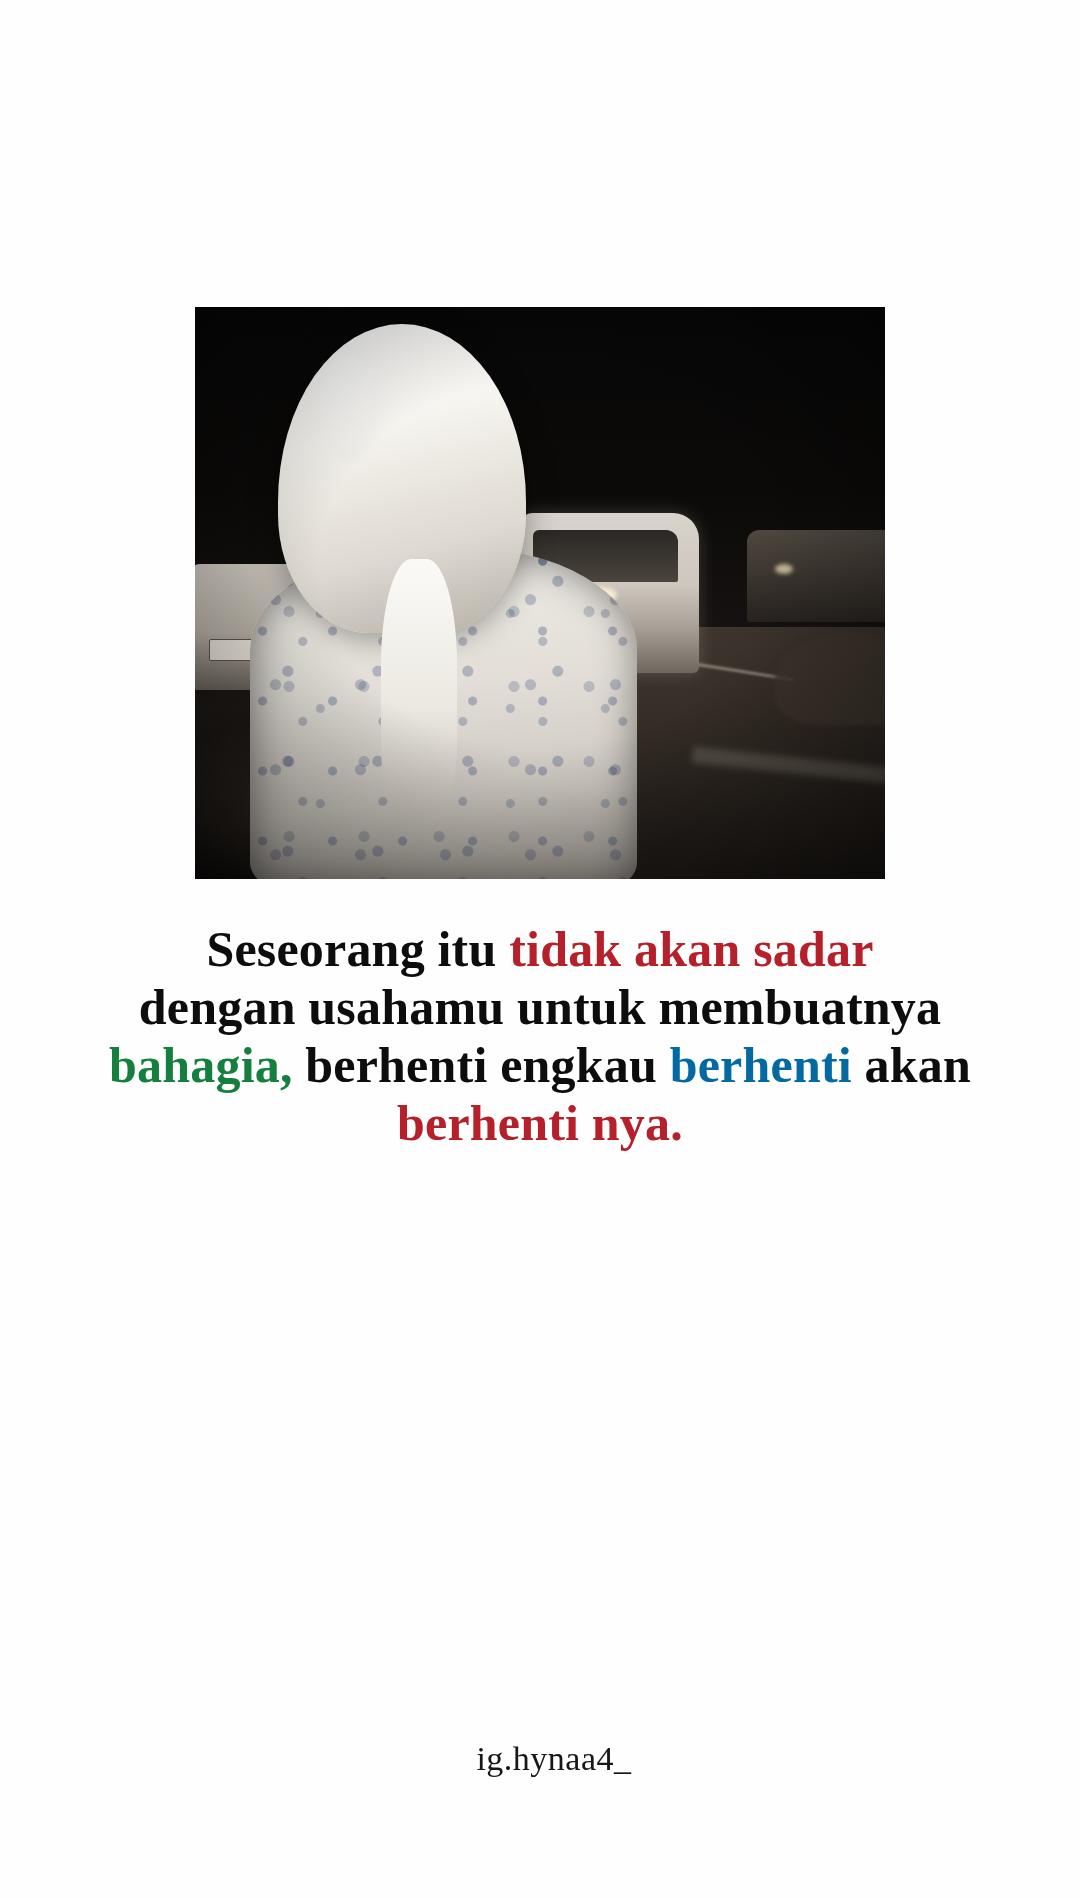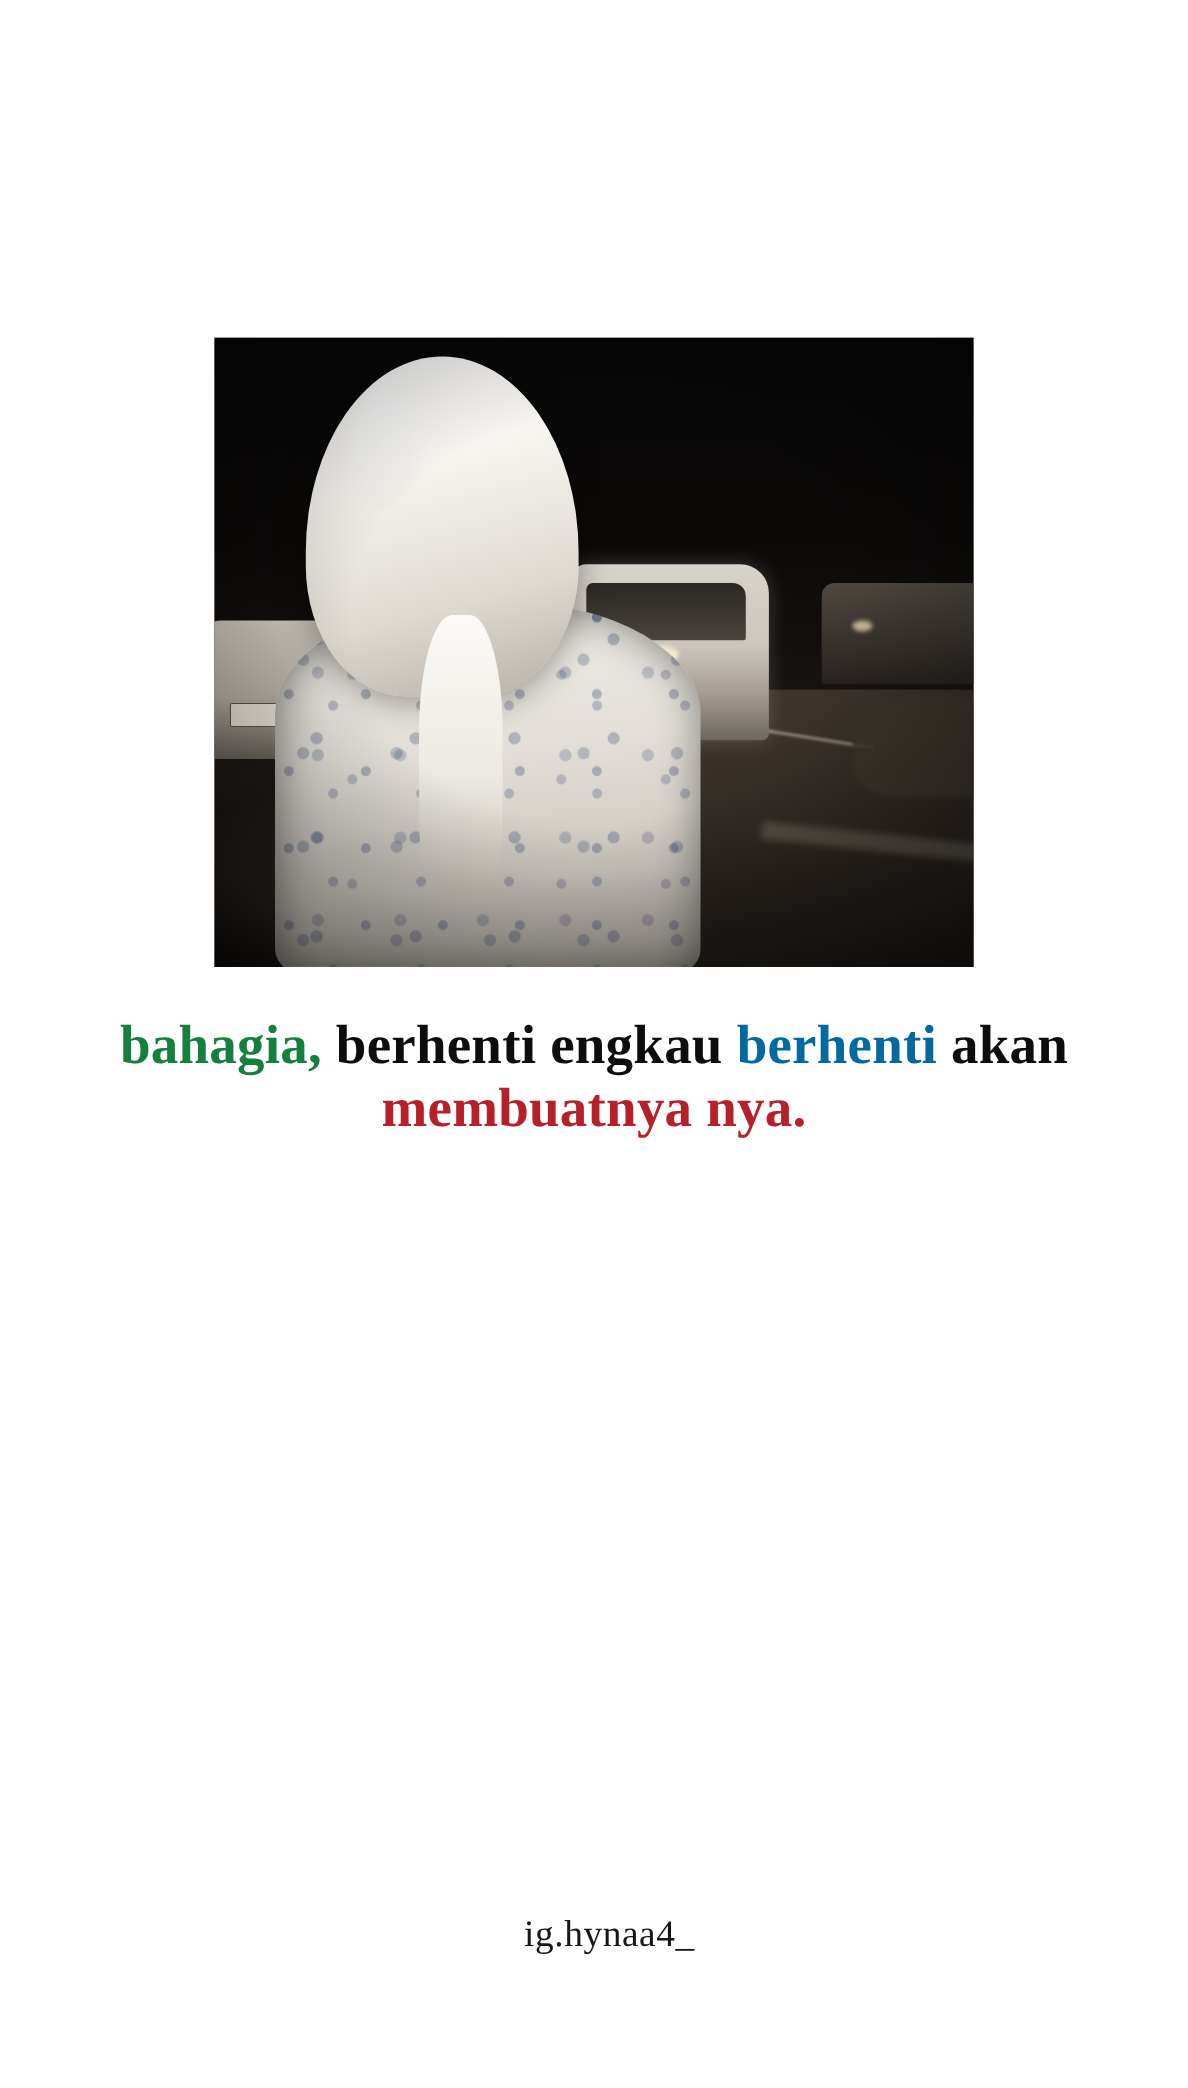--- a/index.html
+++ b/index.html
@@ -264,19 +264,21 @@
       <div class="dress"></div>
       <div class="hijab">
         <div class="hijab-fold-a"></div>
       </div>
       <div class="hijab-tail"></div>
       <div class="vignette"></div>
     </div>
   </div>
 
   <div class="quote" style="color: rgb(13, 13, 13);">
+      <span class="ln"><span>Seseorang itu </span><span class="hl" style="color: rgb(181, 32, 42);">tidak akan sadar</span></span>
+      <span class="ln"><span>dengan usahamu untuk membuatnya</span></span>
       <span class="ln"><span class="hl" style="color: #15803d;">bahagia,</span><span> berhenti engkau </span><span class="hl" style="color: #0369a1;">berhenti</span><span> akan</span></span>
-      <span class="ln"><span class="hl" style="color: rgb(181, 32, 42);">membuatnya nya.</span></span>
+      <span class="ln"><span class="hl" style="color: rgb(181, 32, 42);">berhenti nya.</span></span>
     </div>
 
   <div class="handle">ig.hynaa4_</div>
 
 </div>
 
 </body></html>

